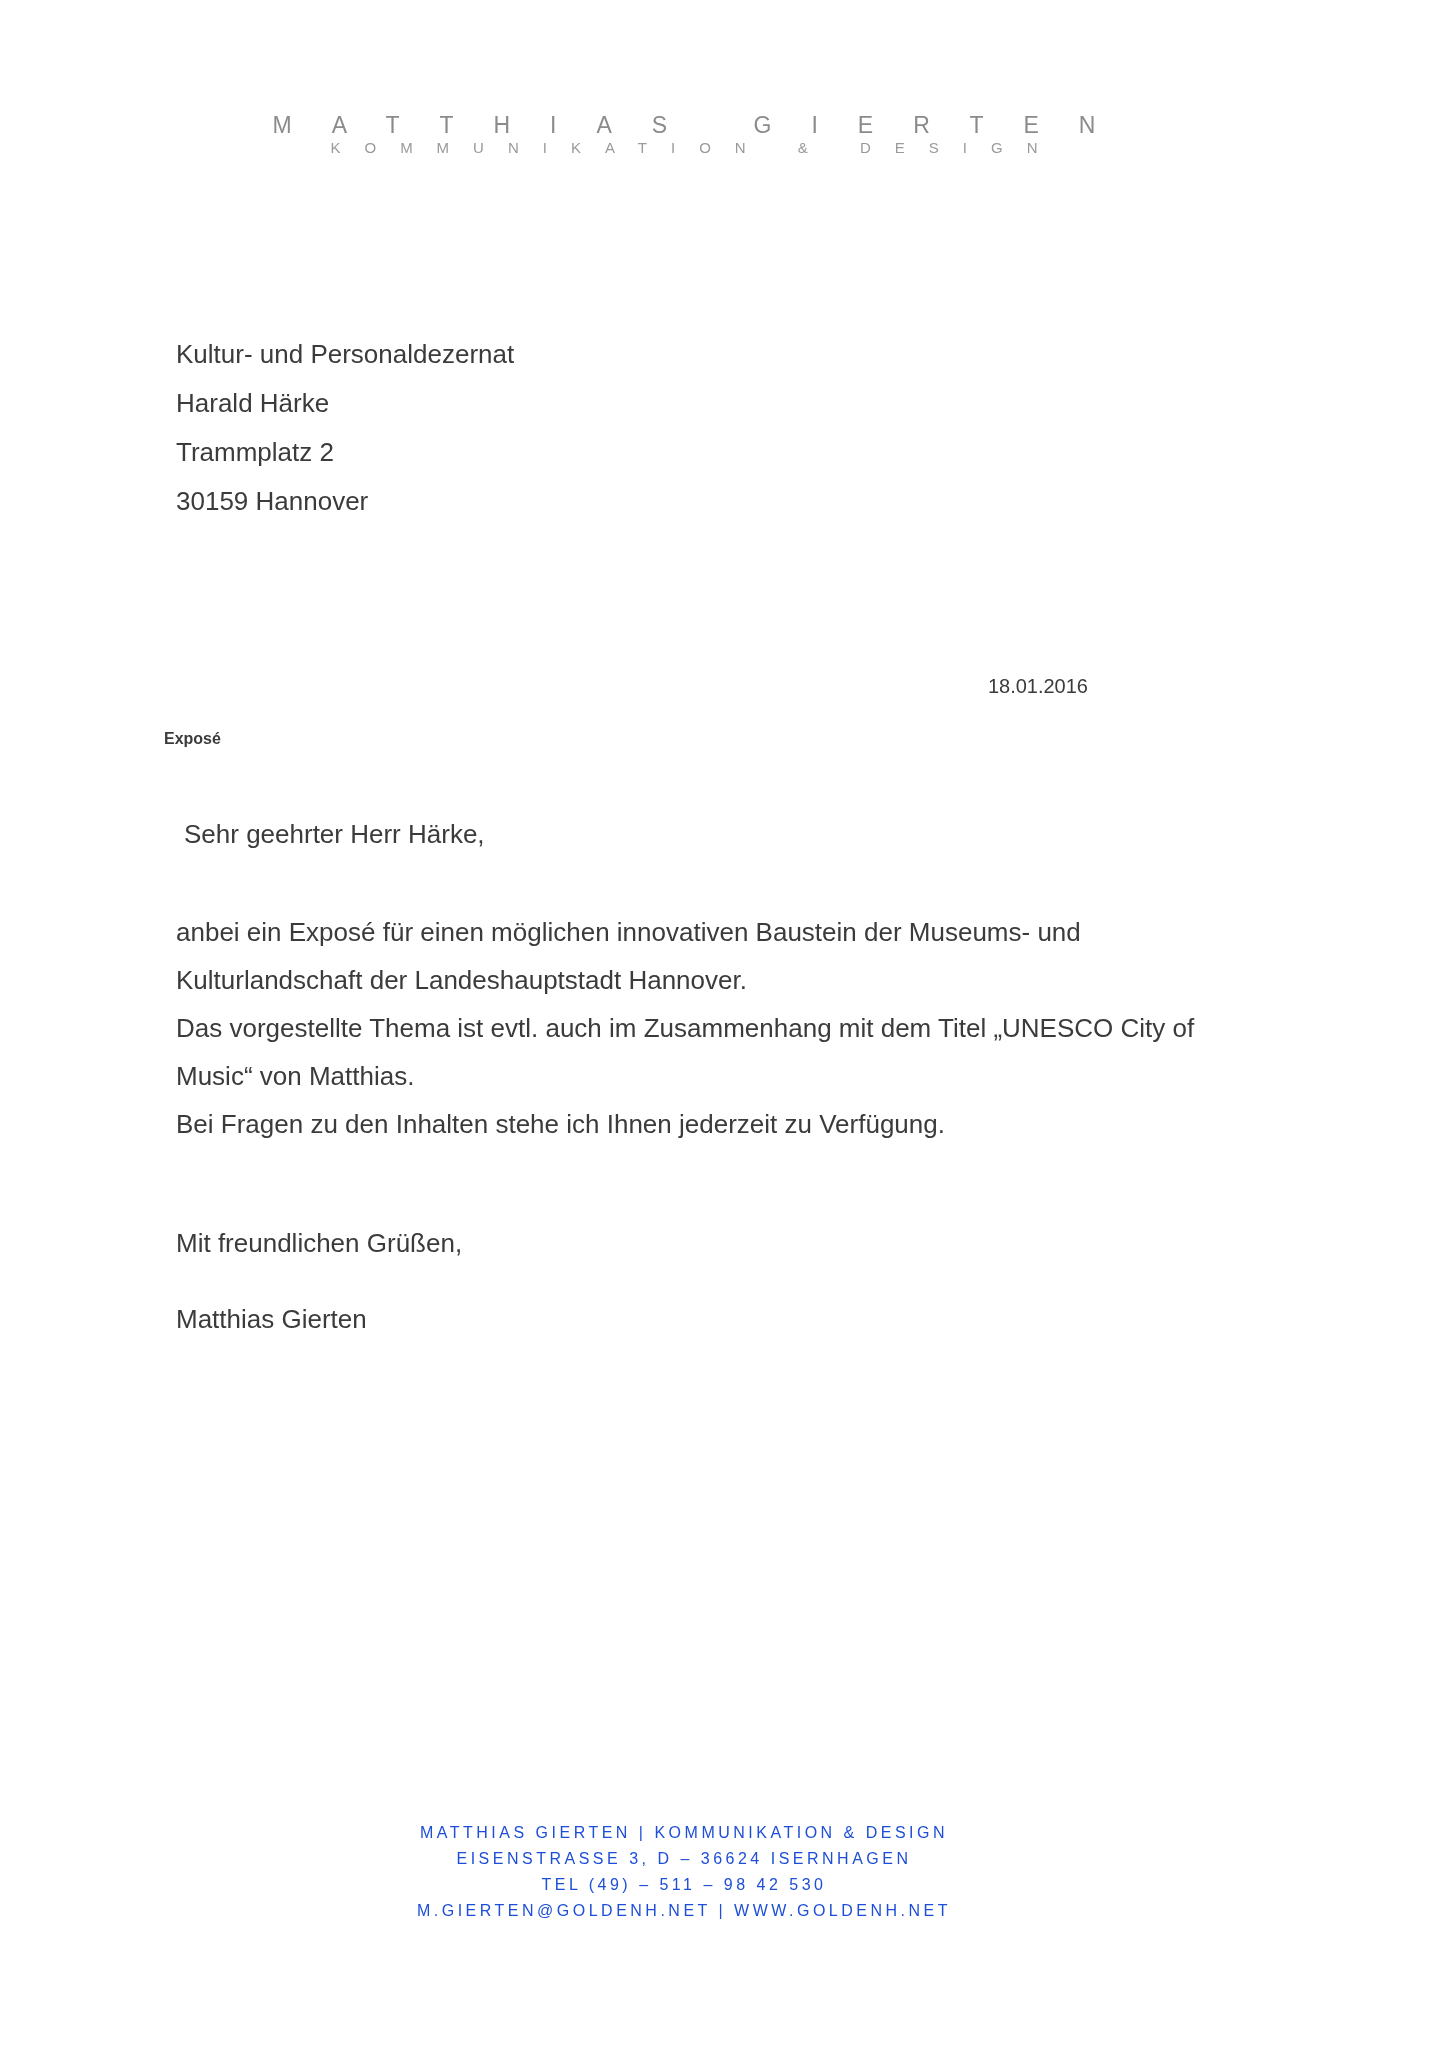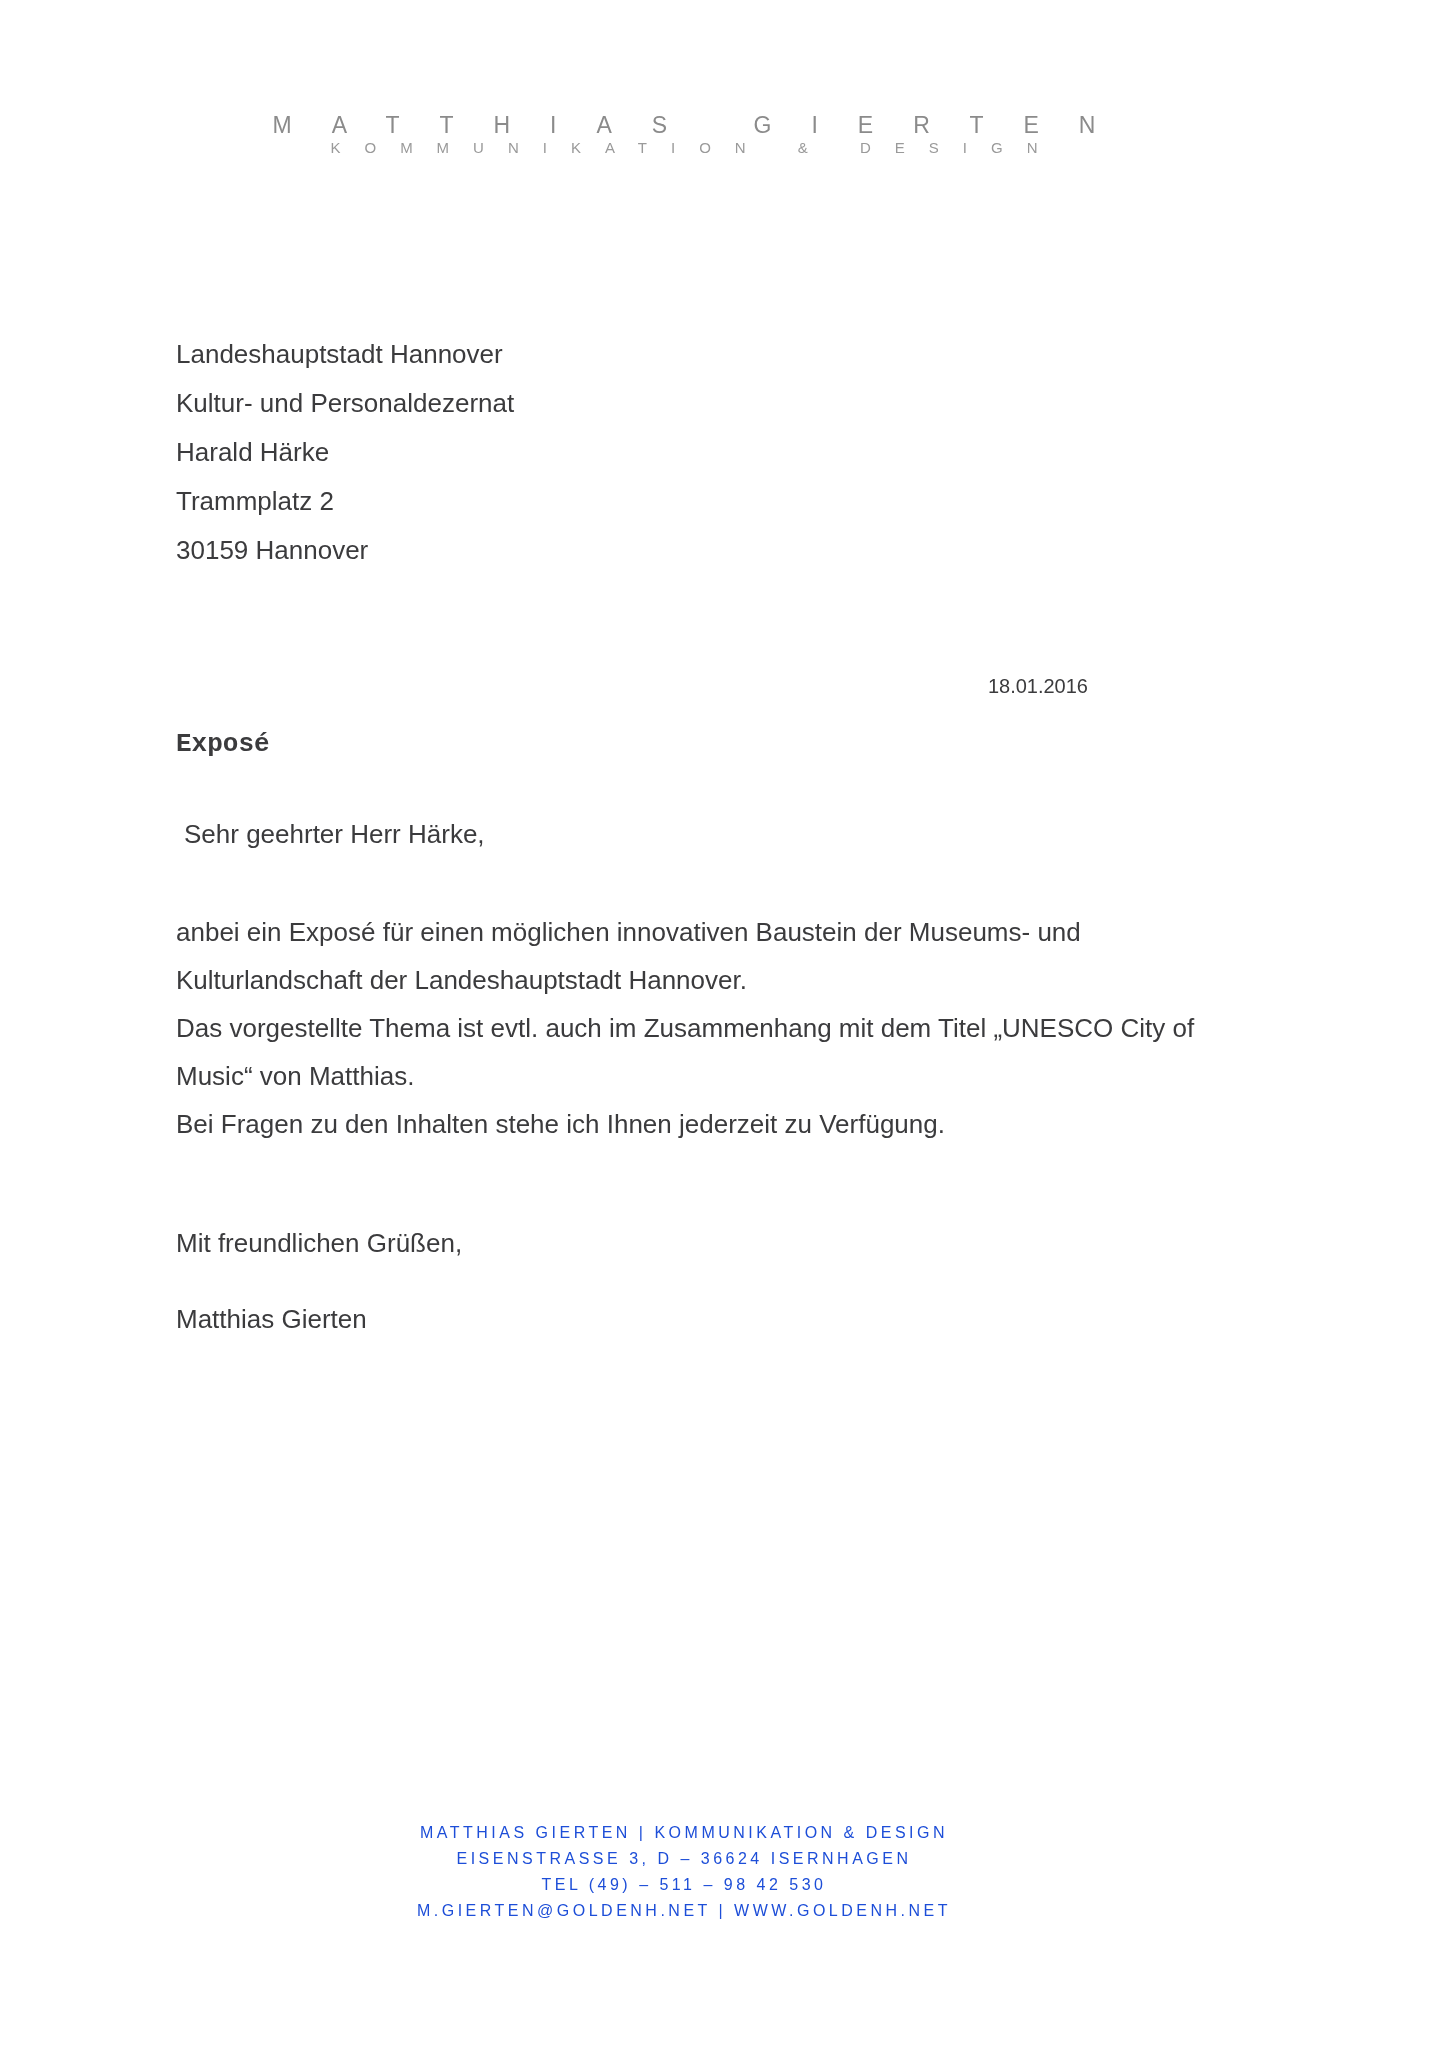--- a/index.html
+++ b/index.html
@@ -60,25 +60,24 @@
     width: 912px;
     text-align: right;
     font-size: 20px;
     line-height: 1;
   }
 
   
   .subject {
     position: absolute;
     top: 731px;
-    left: 176px;
-    font-size: 26px;
+    left: 164px;
+    font-size: 16px;
     font-weight: bold;
     line-height: 1;
-    font-family: Liberation Mono, monospace;
   }
 
   
   .salutation {
     position: absolute;
     top: 821px;
     left: 176px;
     font-size: 26px;
     line-height: 1;
     margin-left: 8px;
@@ -130,21 +129,20 @@
 <body>
 
 <div class="page">
 
   <div class="letterhead">
     <div class="letterhead-name">MATTHIAS GIERTEN</div>
     <div class="letterhead-tagline">KOMMUNIKATION &amp; DESIGN</div>
   </div>
 
   <div class="recipient">
-    <div>Landeshauptstadt Hannover</div>
     <div>Kultur- und Personaldezernat</div>
     <div>Harald Härke</div>
     <div>Trammplatz 2</div>
     <div>30159 Hannover</div>
   </div>
 
   <div class="date-row">18.01.2016</div>
 
   <div class="subject">Exposé</div>
 

